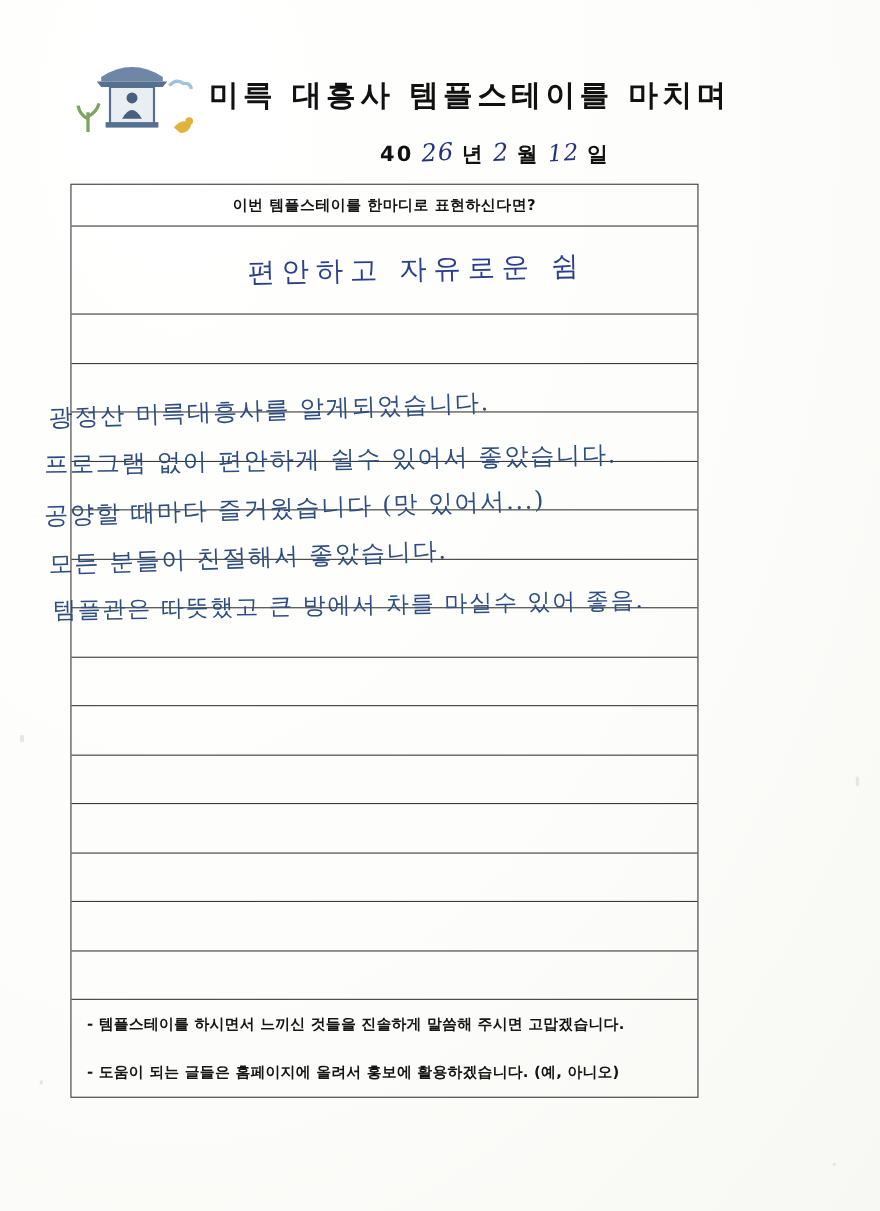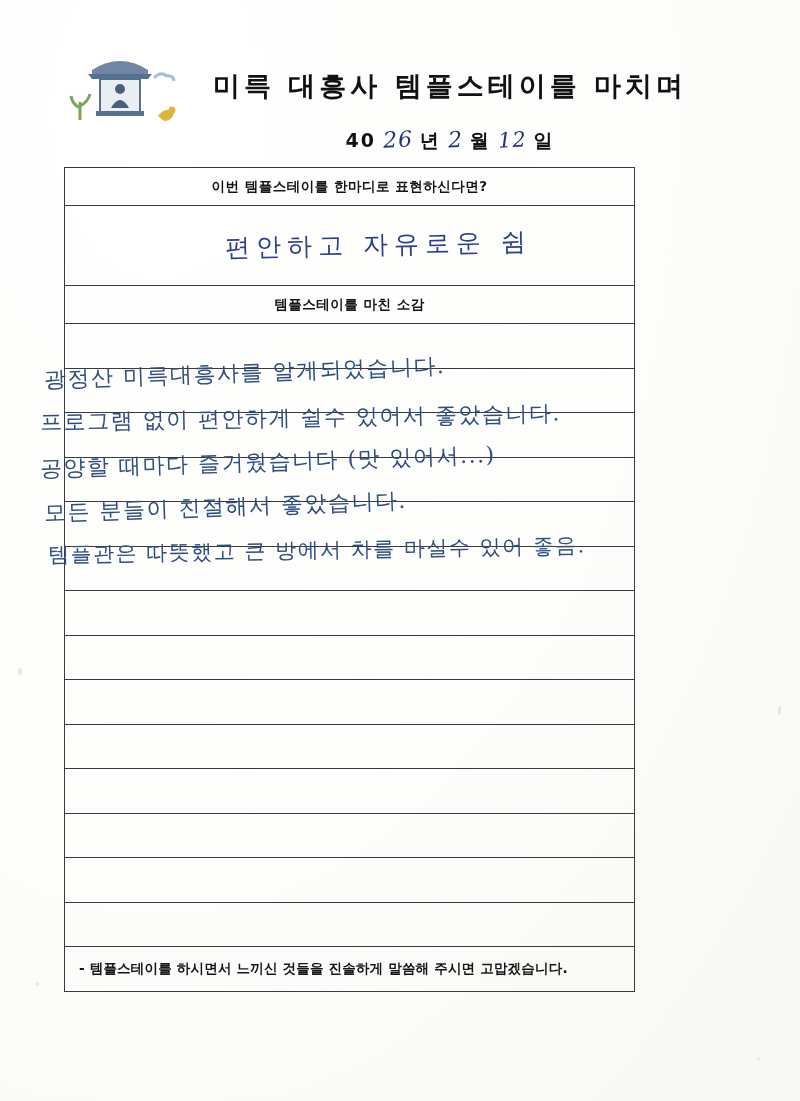--- a/index.html
+++ b/index.html
@@ -43,21 +43,20 @@
     left: 62px;
     top: 8px;
     width: 120px;
     height: 78px;
   }
   .doc-title {
     position: absolute;
     left: 190px;
     top: 28px;
     width: 520px;
-    text-align: center;
     font-family: "DejaVu Sans", sans-serif;
     font-weight: 700;
     font-size: 27px;
     letter-spacing: 4px;
     color: #111;
   }
 
   
   .date-line {
     position: absolute;
@@ -212,38 +211,38 @@
   </div>
 
   <div class="form">
 
     <div class="row label-row">이번 템플스테이를 한마디로 표현하신다면?</div>
 
     <div class="row answer-row">
       <span class="hand hand-title">편안하고 자유로운 쉼</span>
     </div>
 
-    <div class="row label-row">템플스테이를 마친 소감</div>
 
     <div class="row blank-row"></div>
     <div class="row blank-row"></div>
     <div class="row blank-row"></div>
     <div class="row blank-row"></div>
     <div class="row blank-row"></div>
     <div class="row blank-row"></div>
     <div class="row blank-row"></div>
     <div class="row blank-row"></div>
     <div class="row blank-row"></div>
     <div class="row blank-row"></div>
     <div class="row blank-row"></div>
     <div class="row blank-row"></div>
     <div class="row blank-row"></div>
     <div class="row blank-row"></div>
 
     <div class="row note-row first">- 템플스테이를 하시면서 느끼신 것들을 진솔하게 말씀해 주시면 고맙겠습니다.</div>
+    <div class="row note-row">- 도움이 되는 글들은 홈페이지에 올려서 홍보에 활용하겠습니다. (예, 아니오)</div>
   </div>
 
   <span class="hand hand-line hand-l1 rot-a" style="top: 358px;">광정산 미륵대흥사를 알게되었습니다.</span>
   <span class="hand hand-line hand-l2 rot-b" style="top: 403px;">프로그램 없이 편안하게 쉴수 있어서 좋았습니다.</span>
   <span class="hand hand-line hand-l3 rot-c" style="top: 447px;">공양할 때마다 즐거웠습니다 (맛 있어서...)</span>
   <span class="hand hand-line hand-l4 rot-a" style="top: 492px;">모든 분들이 친절해서 좋았습니다.</span>
   <span class="hand hand-line hand-l5 rot-b" style="top: 536px;">템플관은 따뜻했고 큰 방에서 차를 마실수 있어 좋음.</span>
 
 </div>
 

